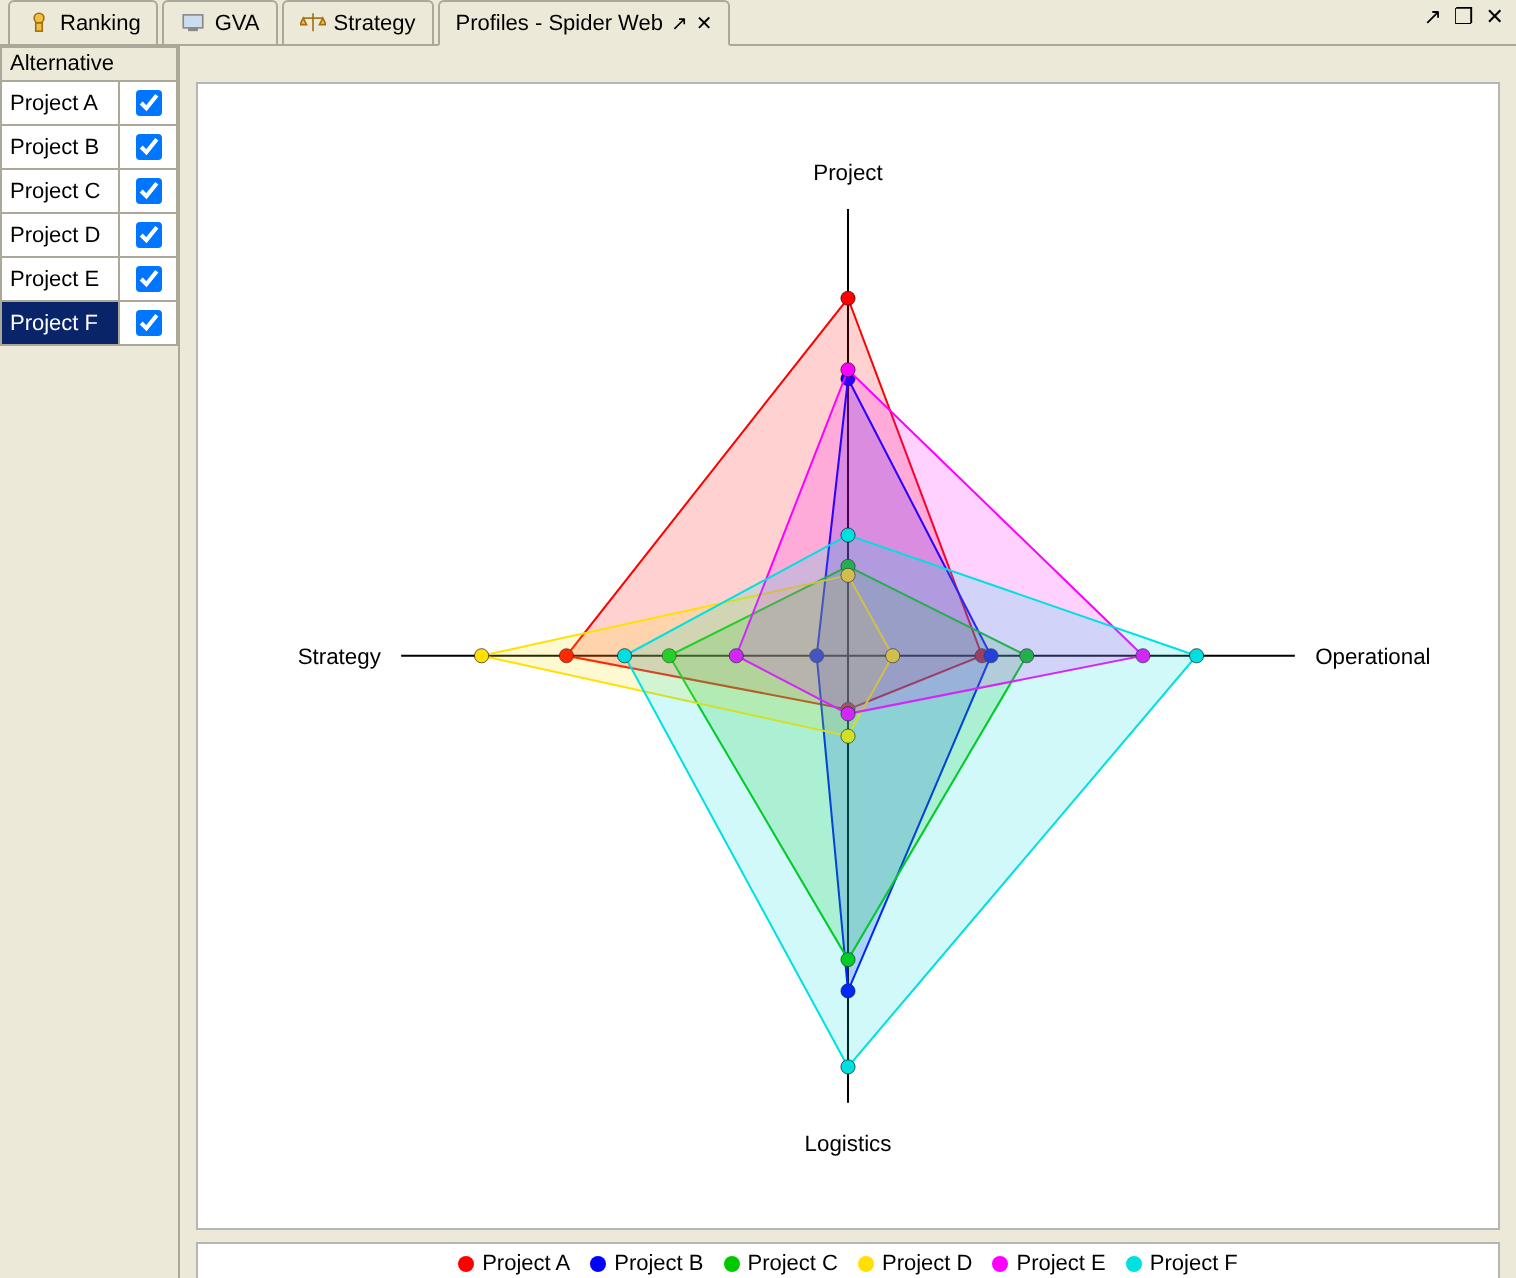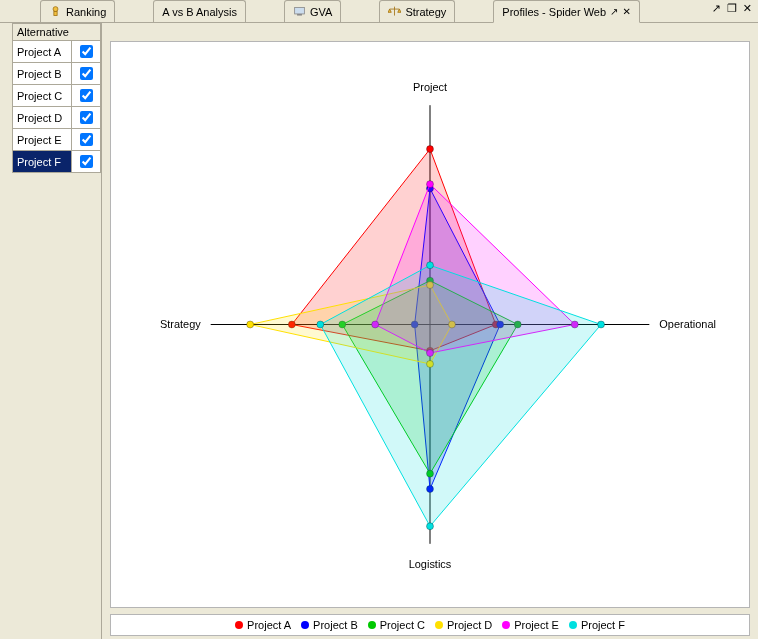--- a/index.html
+++ b/index.html
@@ -1,23 +1,23 @@
 <!DOCTYPE html>
 <html><head>
 <meta charset="utf-8">
 <style>
   html,body{margin:0;padding:0;font-family:Tahoma,Arial,sans-serif;font-size:11px;background:#ece9d8;height:100%;}
   .window{width:758px;height:639px;box-sizing:border-box;background:#ece9d8;position:relative;}
   .tabbar{height:22px;background:#ece9d8;border-bottom:1px solid #aca899;display:flex;align-items:flex-end;padding-left:4px;}
-  .tab{display:flex;align-items:center;gap:4px;padding:3px 8px;border:1px solid #aca899;border-bottom:none;background:#ece9d8;border-radius:3px 3px 0 0;margin-right:2px;height:15px;cursor:default;margin-left:36px;}
+  .tab{display:flex;align-items:center;gap:4px;padding:3px 8px;border:1px solid #aca899;border-bottom:none;background:#ece9d8;border-radius:3px 3px 0 0;margin-right:2px;height:15px;cursor:default;}
   .tab.active{background:#ece9d8;font-weight:normal;position:relative;top:1px;border-bottom:1px solid #ece9d8;}
   .tab .ticon{width:13px;height:13px;display:inline-block;}
   .win-controls{position:absolute;right:4px;top:2px;display:flex;gap:2px;font-family:Arial;color:#000;}
   .win-controls span{cursor:default;padding:0 2px;}
-  .body{display:flex;height:calc(100% - 22px);margin-left:12px;}
+  .body{display:flex;height:calc(100% - 22px);}
   .sidebar{width:90px;background:#ece9d8;border-right:1px solid #aca899;box-sizing:border-box;}
   .alt-table{width:100%;border-collapse:collapse;background:#fff;}
   .alt-table th{background:#ece9d8;border:1px solid #aca899;font-weight:normal;padding:2px 4px;text-align:left;}
   .alt-table td{border:1px solid #aca899;padding:1px 4px;}
   .alt-table tr.selected td.name{background:#0a246a;color:#fff;}
   .alt-table td.cbcell{width:14px;text-align:center;background:#fff;}
   .chart-area{flex:1;padding:18px 8px 4px 8px;display:flex;flex-direction:column;}
   .plot-frame{flex:1;background:#fff;border:1px solid #b5b5b5;position:relative;box-sizing:border-box;}
   .legend-frame{margin-top:6px;background:#fff;border:1px solid #b5b5b5;padding:4px;display:flex;justify-content:center;gap:10px;}
   .legend-item{display:flex;align-items:center;gap:4px;}
@@ -33,23 +33,20 @@
 
   <div class="tabbar">
     <div class="tab">
       <span class="ticon">
         <svg viewBox="0 0 16 16">
             <circle cx="8" cy="5" r="3" fill="#f0c040" stroke="#a07010"></circle>
             <rect x="6" y="8" width="4" height="5" fill="#f0c040" stroke="#a07010"></rect>
           </svg>
       </span>
       <span>Ranking</span>
-    </div>
-    <div class="tab">
-      <span>A vs B Analysis</span>
     </div>
     <div class="tab">
       <span class="ticon">
         <svg viewBox="0 0 16 16">
             <rect x="2" y="3" width="12" height="8" fill="#cde" stroke="#888"></rect>
             <rect x="5" y="11" width="6" height="2" fill="#888"></rect>
           </svg>
       </span>
       <span>GVA</span>
     </div>

